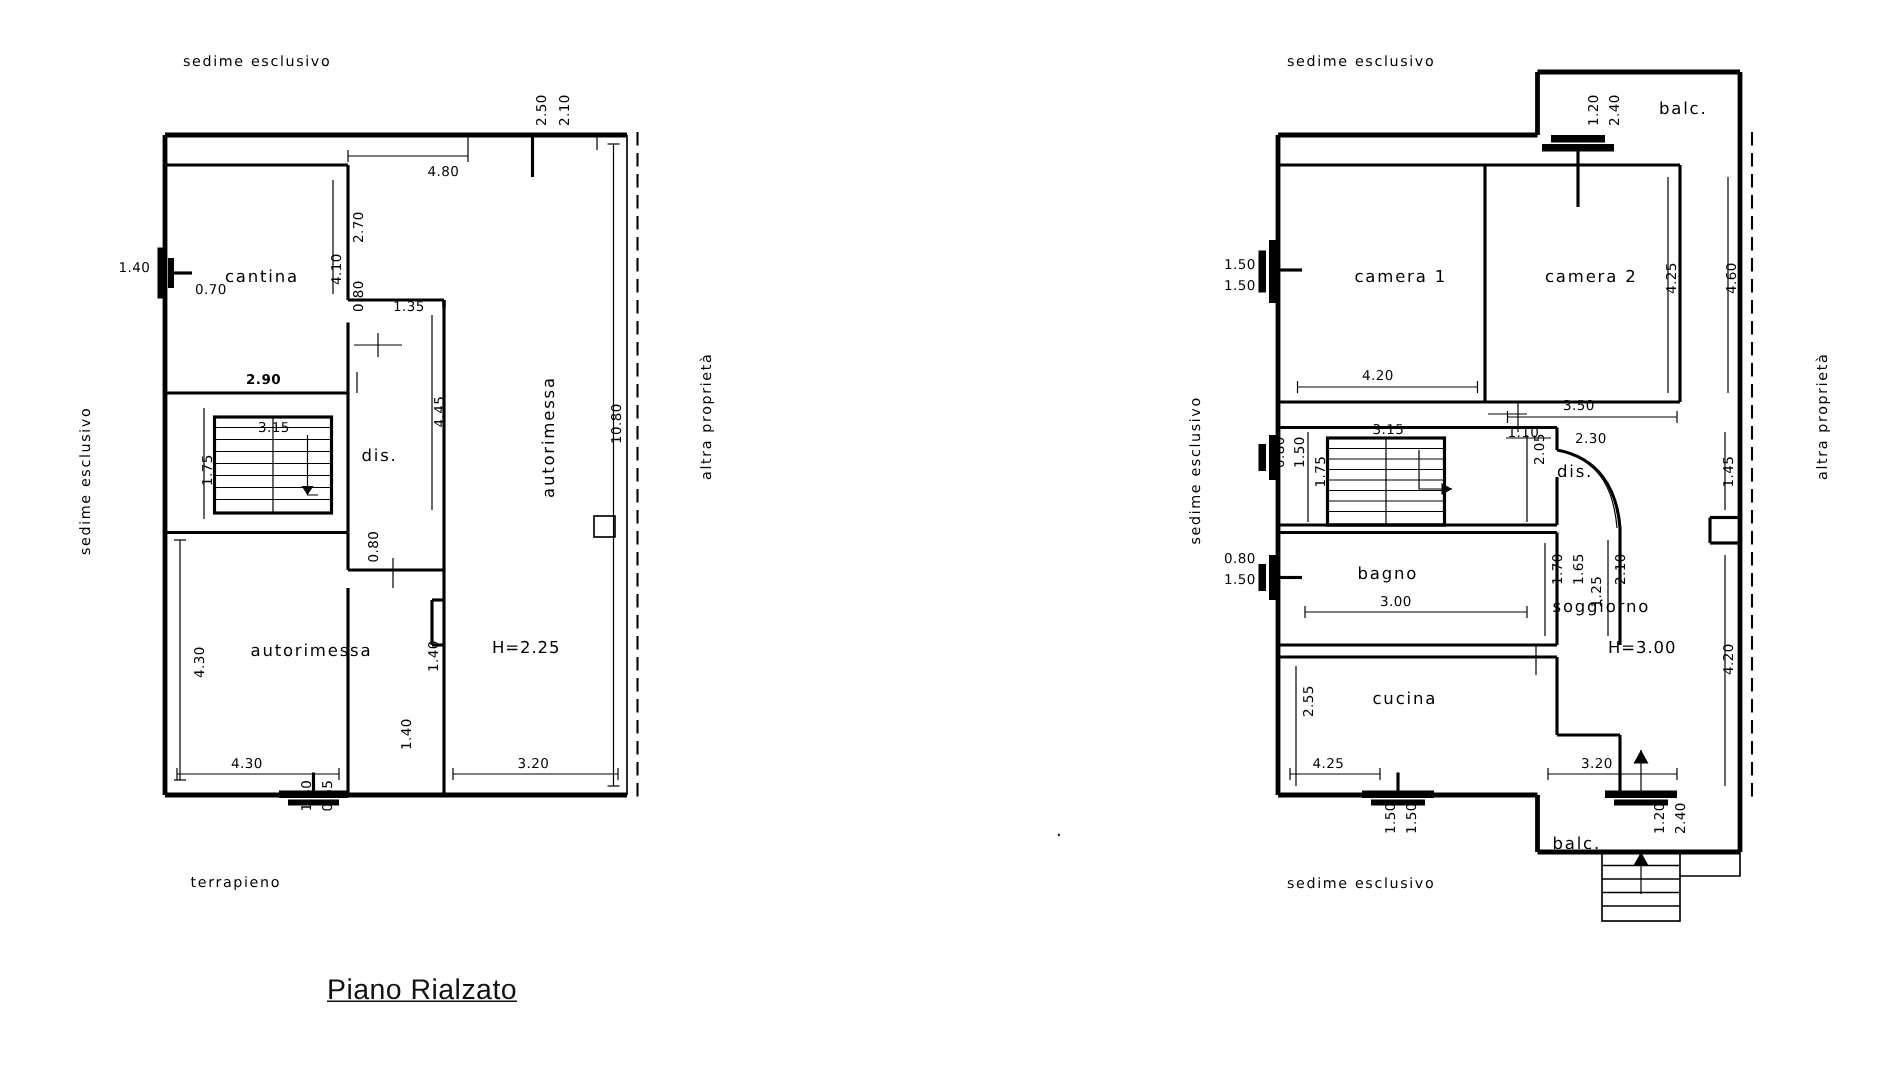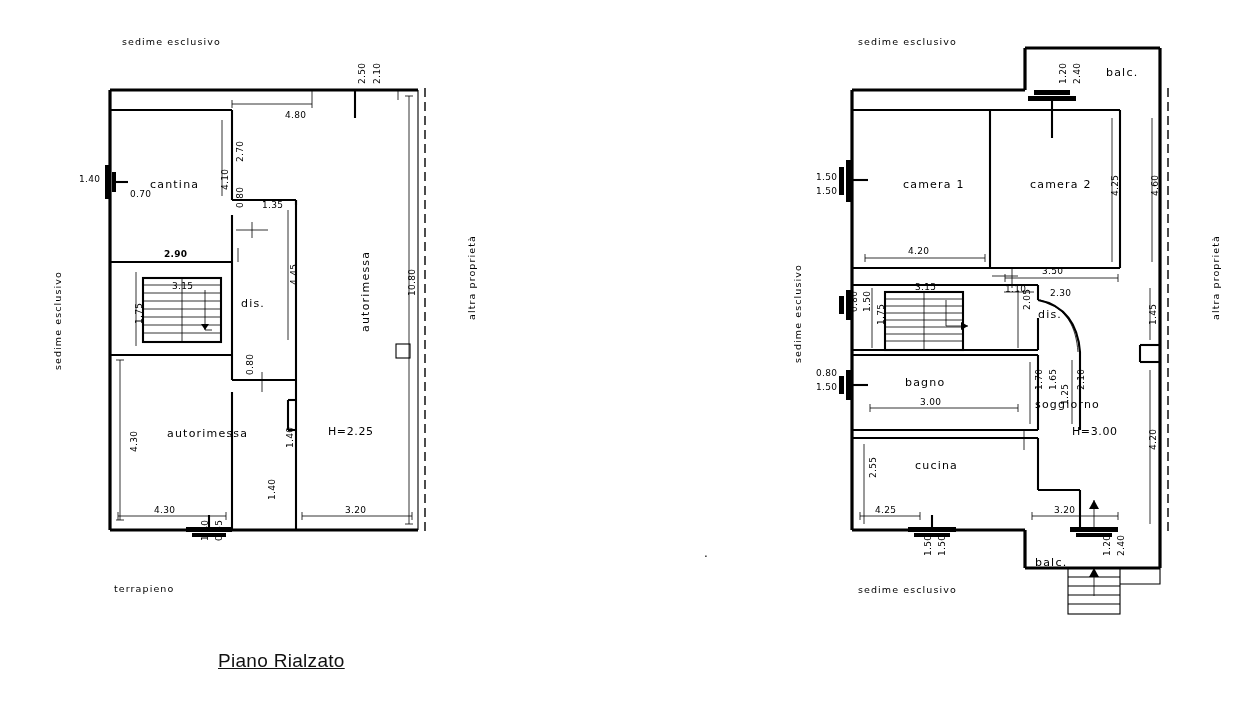--- a/index.html
+++ b/index.html
@@ -185,21 +185,21 @@
       <g class="wall w-hair">
         <path d="M222,120 L222,196"></path>
         <path d="M288,210 L288,340"></path>
         <path d="M146,262 L208,262"></path>
       </g>
     </svg>
 
     <div class="lbl ext" style="left:122px; top:36px;">sedime esclusivo</div>
     <div class="lbl ext rot" style="left:52px; top:370px;">sedime esclusivo</div>
     <div class="lbl ext rot" style="left:466px; top:320px;">altra proprietà</div>
-    <div class="lbl ext" style="left:114px; top:583px;">terrapieno</div>
+    <div class="lbl ext" style="left:127px; top:583px;">terrapieno</div>
 
     <div class="lbl room" style="left:150px; top:178px;">cantina</div>
     <div class="lbl room" style="left:241px; top:297px;">dis.</div>
     <div class="lbl room rot" style="left:359px; top:332px;">autorimessa</div>
     <div class="lbl room" style="left:167px; top:427px;">autorimessa</div>
     <div class="lbl h" style="left:328px; top:425px;">H=2.25</div>
 
     <div class="lbl dim" style="left:285px; top:110px;">4.80</div>
     <div class="lbl dim rot" style="left:357px; top:84px;">2.50</div>
     <div class="lbl dim rot" style="left:372px; top:84px;">2.10</div>

